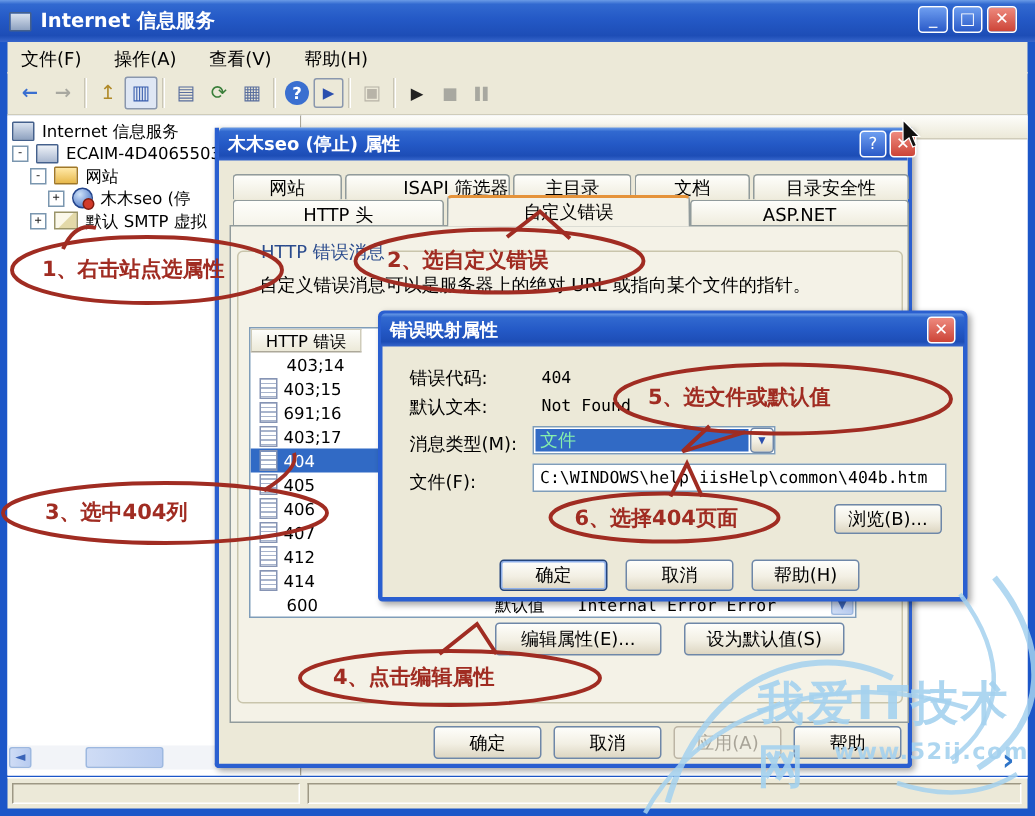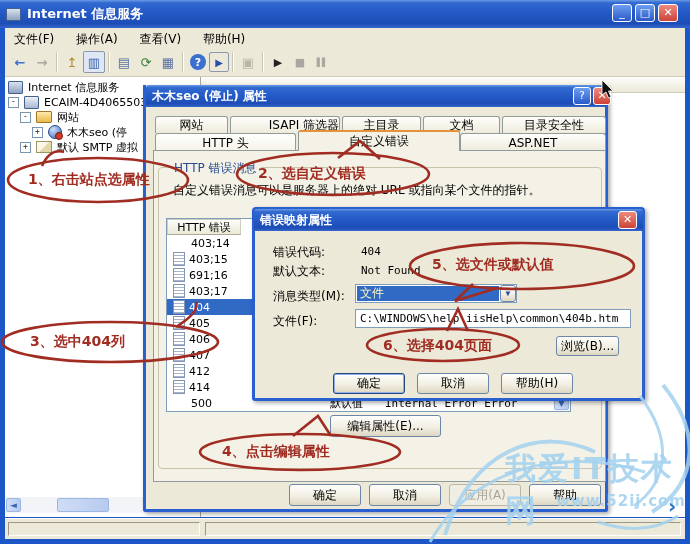--- a/index.html
+++ b/index.html
@@ -198,63 +198,64 @@
       </div>
     <div class="abs row" style="left:0;top:144px;width:388px;">
         <span class="doc"></span>
         <span>412</span>
       </div>
     <div class="abs row" style="left:0;top:160px;width:388px;">
         <span class="doc"></span>
         <span>414</span>
       </div>
     <div class="abs row" style="left:0;top:176px;width:388px;">
-      <span style="margin-left:24px;">500</span>
+      <span style="margin-left:24px;">600</span>
       <span style="margin-left:118px;">默认值</span>
       <span class="mono" style="margin-left:22px;">Internal Error Error</span>
     </div>
 
     <div class="abs" style="left:387px;top:16px;width:16px;height:176px;background:#f2f4f8;">
       <div class="abs sb sbarrow" style="left:0;top:0;width:15px;height:14px;">▲</div>
       <div class="abs sb sbarrow" style="left:0;top:161px;width:15px;height:14px;">▼</div>
       <div class="abs sb" style="left:0;top:16px;width:15px;height:60px;"></div>
     </div>
   </div>
 
   <div class="abs b3d" style="left:184px;top:330px;width:111px;height:22px;">编辑属性(E)...</div>
+  <div class="abs b3d" style="left:310px;top:330px;width:107px;height:22px;">设为默认值(S)</div>
 
   <div class="abs b3d" style="left:143px;top:399px;width:72px;height:22px;">确定</div>
   <div class="abs b3d" style="left:223px;top:399px;width:72px;height:22px;">取消</div>
   <div class="abs b3d disabled" style="left:303px;top:399px;width:72px;height:22px;">应用(A)</div>
   <div class="abs b3d" style="left:383px;top:399px;width:72px;height:22px;">帮助</div>
 </div>
 
 <div class="abs dlg" style="left:252px;top:207px;width:393px;height:194px;z-index:20;box-sizing:border-box;border-top:3px solid #2a5fd0;border-radius:4px 4px 3px 3px;">
   <div class="dlg-title" style="margin:-1px -1px 0;">
     <span>错误映射属性</span>
   </div>
   <div class="abs tb-btn tb-close" style="left:363px;top:1px;width:19px;height:18px;line-height:16px;">✕</div>
 
   <div class="abs lbl" style="left:18px;top:34px;">错误代码:</div>
   <div class="abs mono" style="left:106px;top:35px;">404</div>
   <div class="abs lbl" style="left:18px;top:53px;">默认文本:</div>
   <div class="abs mono" style="left:106px;top:54px;">Not Found</div>
 
   <div class="abs lbl" style="left:18px;top:78px;">消息类型(M):</div>
   <div class="abs field" style="left:100px;top:74px;width:162px;height:19px;padding:0;">
-    <span style="background:#316ac5;color:#fef9c3;flex:1;height:15px;margin:1px;padding-left:3px;font-family:'DejaVu Sans',sans-serif;font-size:12px;line-height:15px;">文件</span>
+    <span style="background:#316ac5;color:#86efac;flex:1;height:15px;margin:1px;padding-left:3px;font-family:'DejaVu Sans',sans-serif;font-size:12px;line-height:15px;">文件</span>
     <span class="b3d" style="width:16px;height:17px;font-size:8px;color:#2a4fae;">▼</span>
   </div>
 
   <div class="abs lbl" style="left:18px;top:103px;">文件(F):</div>
   <div class="abs field" style="left:100px;top:99px;width:276px;height:19px;">
     <span>C:\WINDOWS\help\iisHelp\common\404b.htm</span>
   </div>
 
-  <div class="abs b3d" style="left:301px;top:126px;width:63px;height:20px;">浏览(B)...</div>
+  <div class="abs b3d" style="left:301px;top:126px;width:72px;height:20px;">浏览(B)...</div>
 
   <div class="abs b3d focus" style="left:78px;top:163px;width:72px;height:21px;">确定</div>
   <div class="abs b3d" style="left:162px;top:163px;width:72px;height:21px;">取消</div>
   <div class="abs b3d" style="left:246px;top:163px;width:72px;height:21px;">帮助(H)</div>
 </div>
 
 <svg class="abs" width="690" height="544" viewBox="0 0 690 544" style="left:0;top:0;z-index:40;pointer-events:none;">
   <g fill="none" stroke="#a02c22" stroke-width="2.6">
     <ellipse cx="98" cy="180" rx="90" ry="22"></ellipse>
     <path d="M42,166 Q50,148 64,152"></path>

